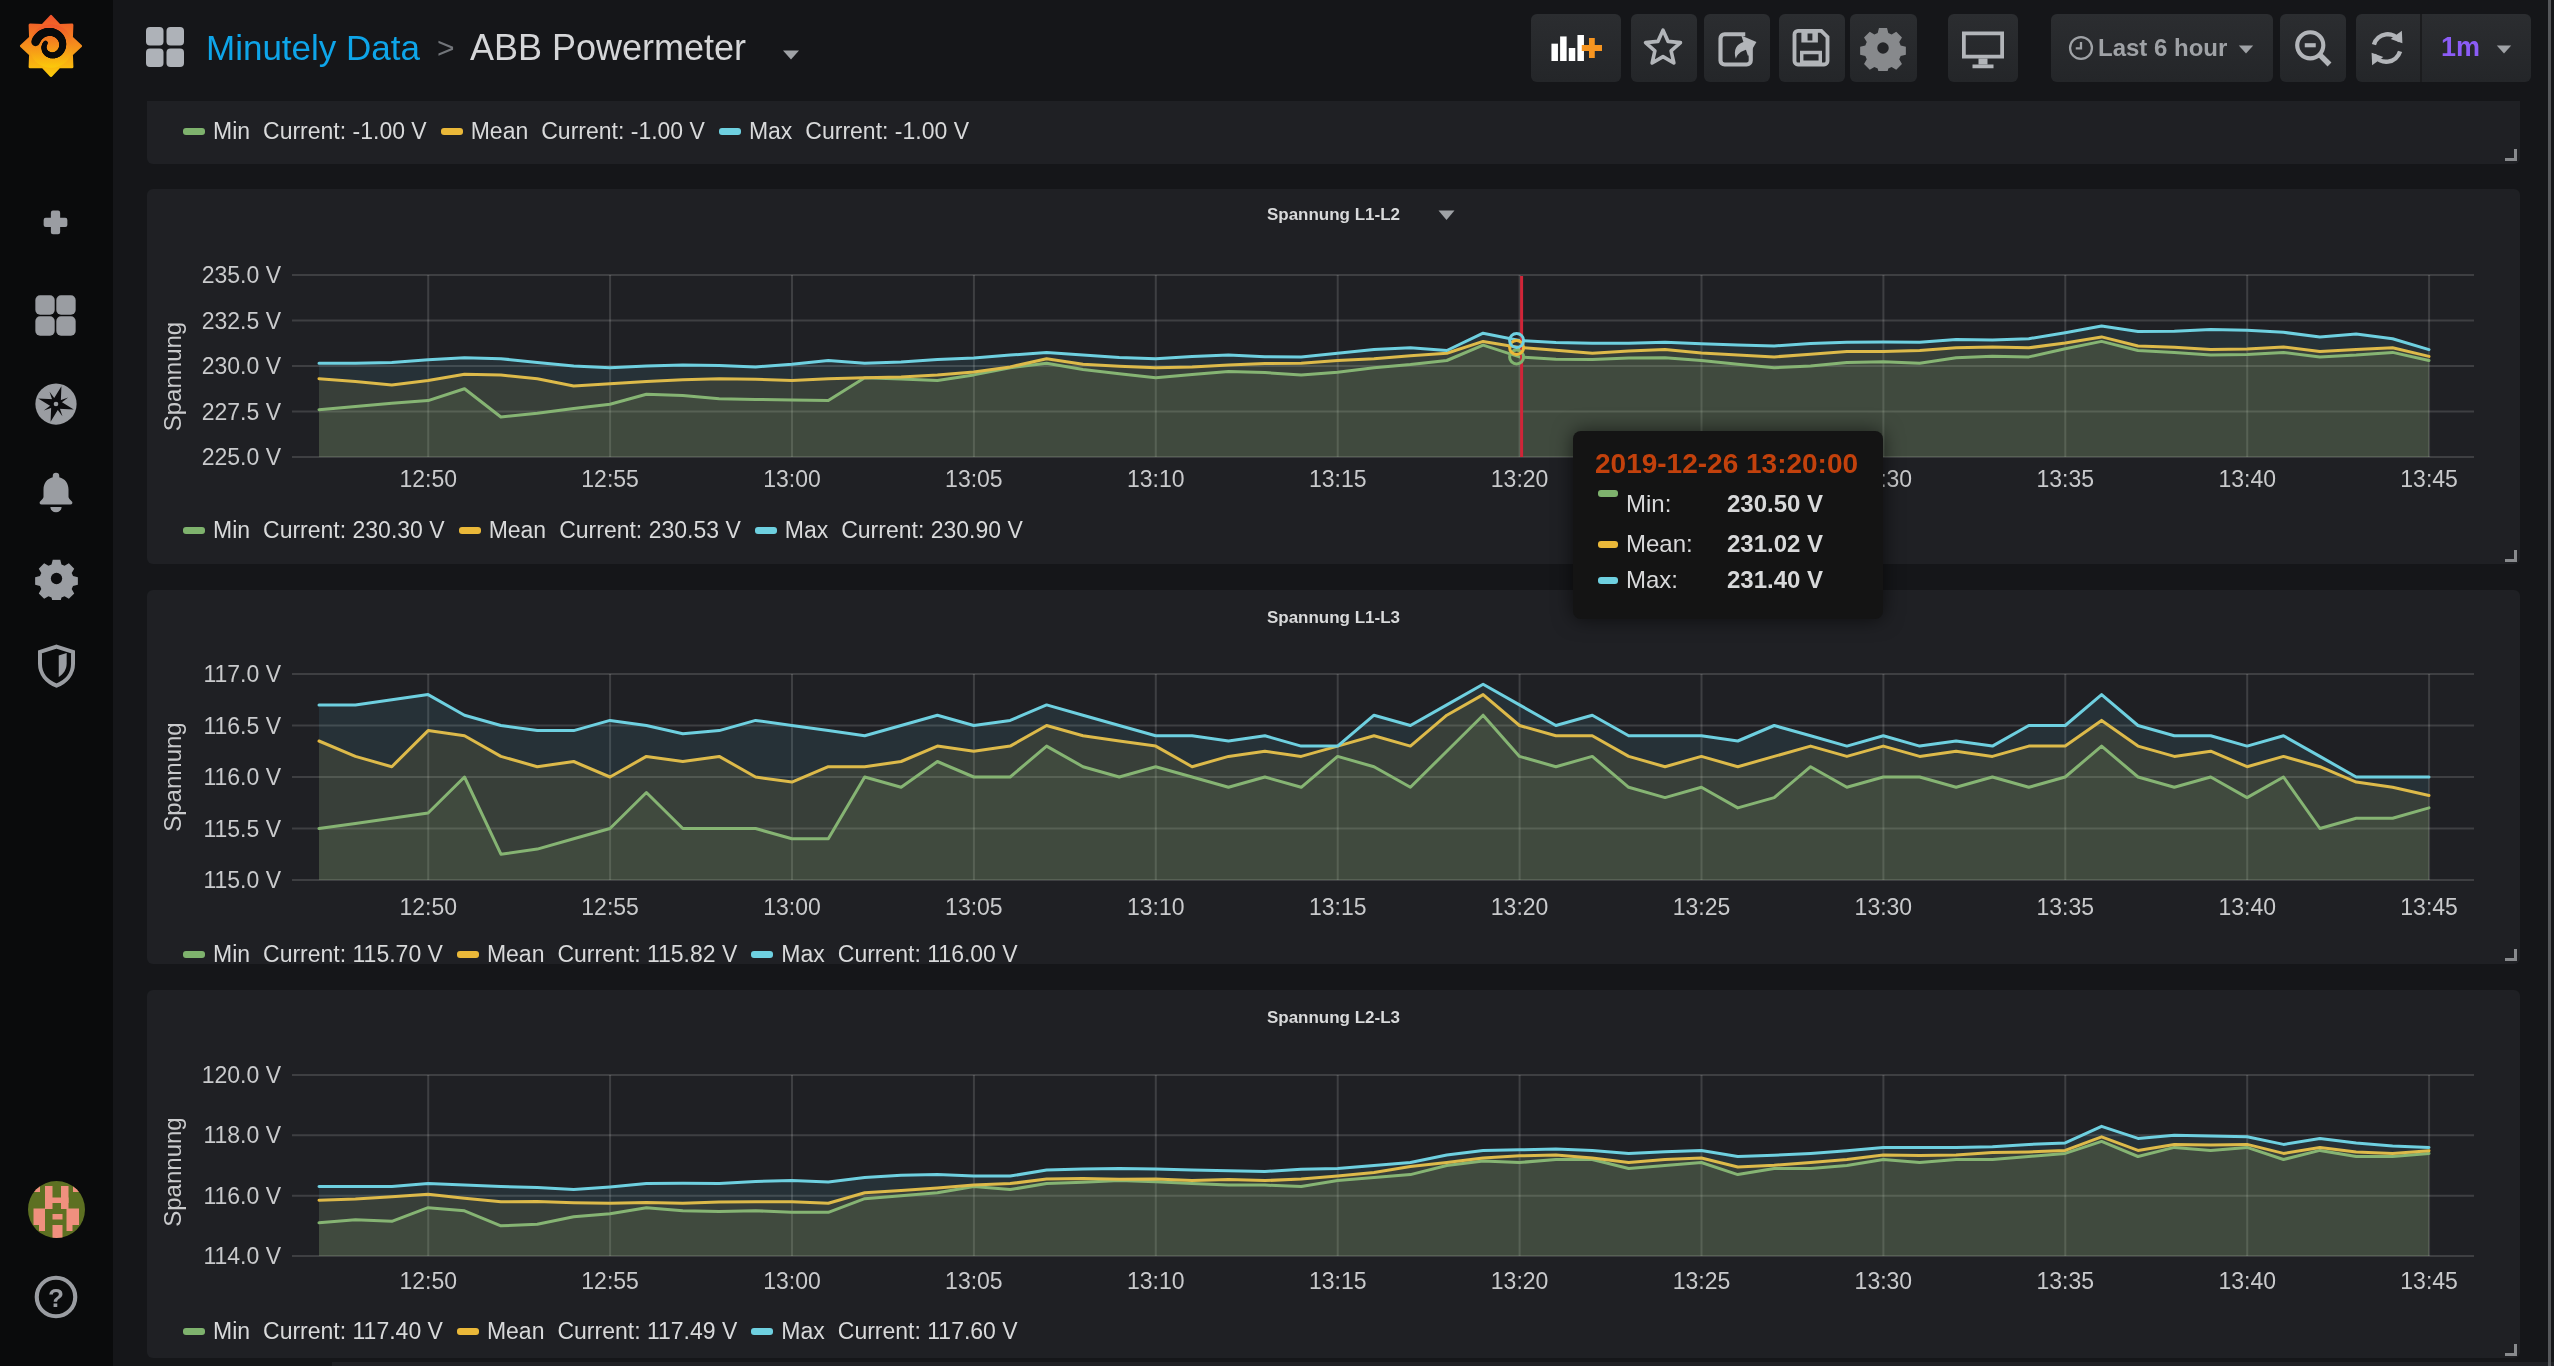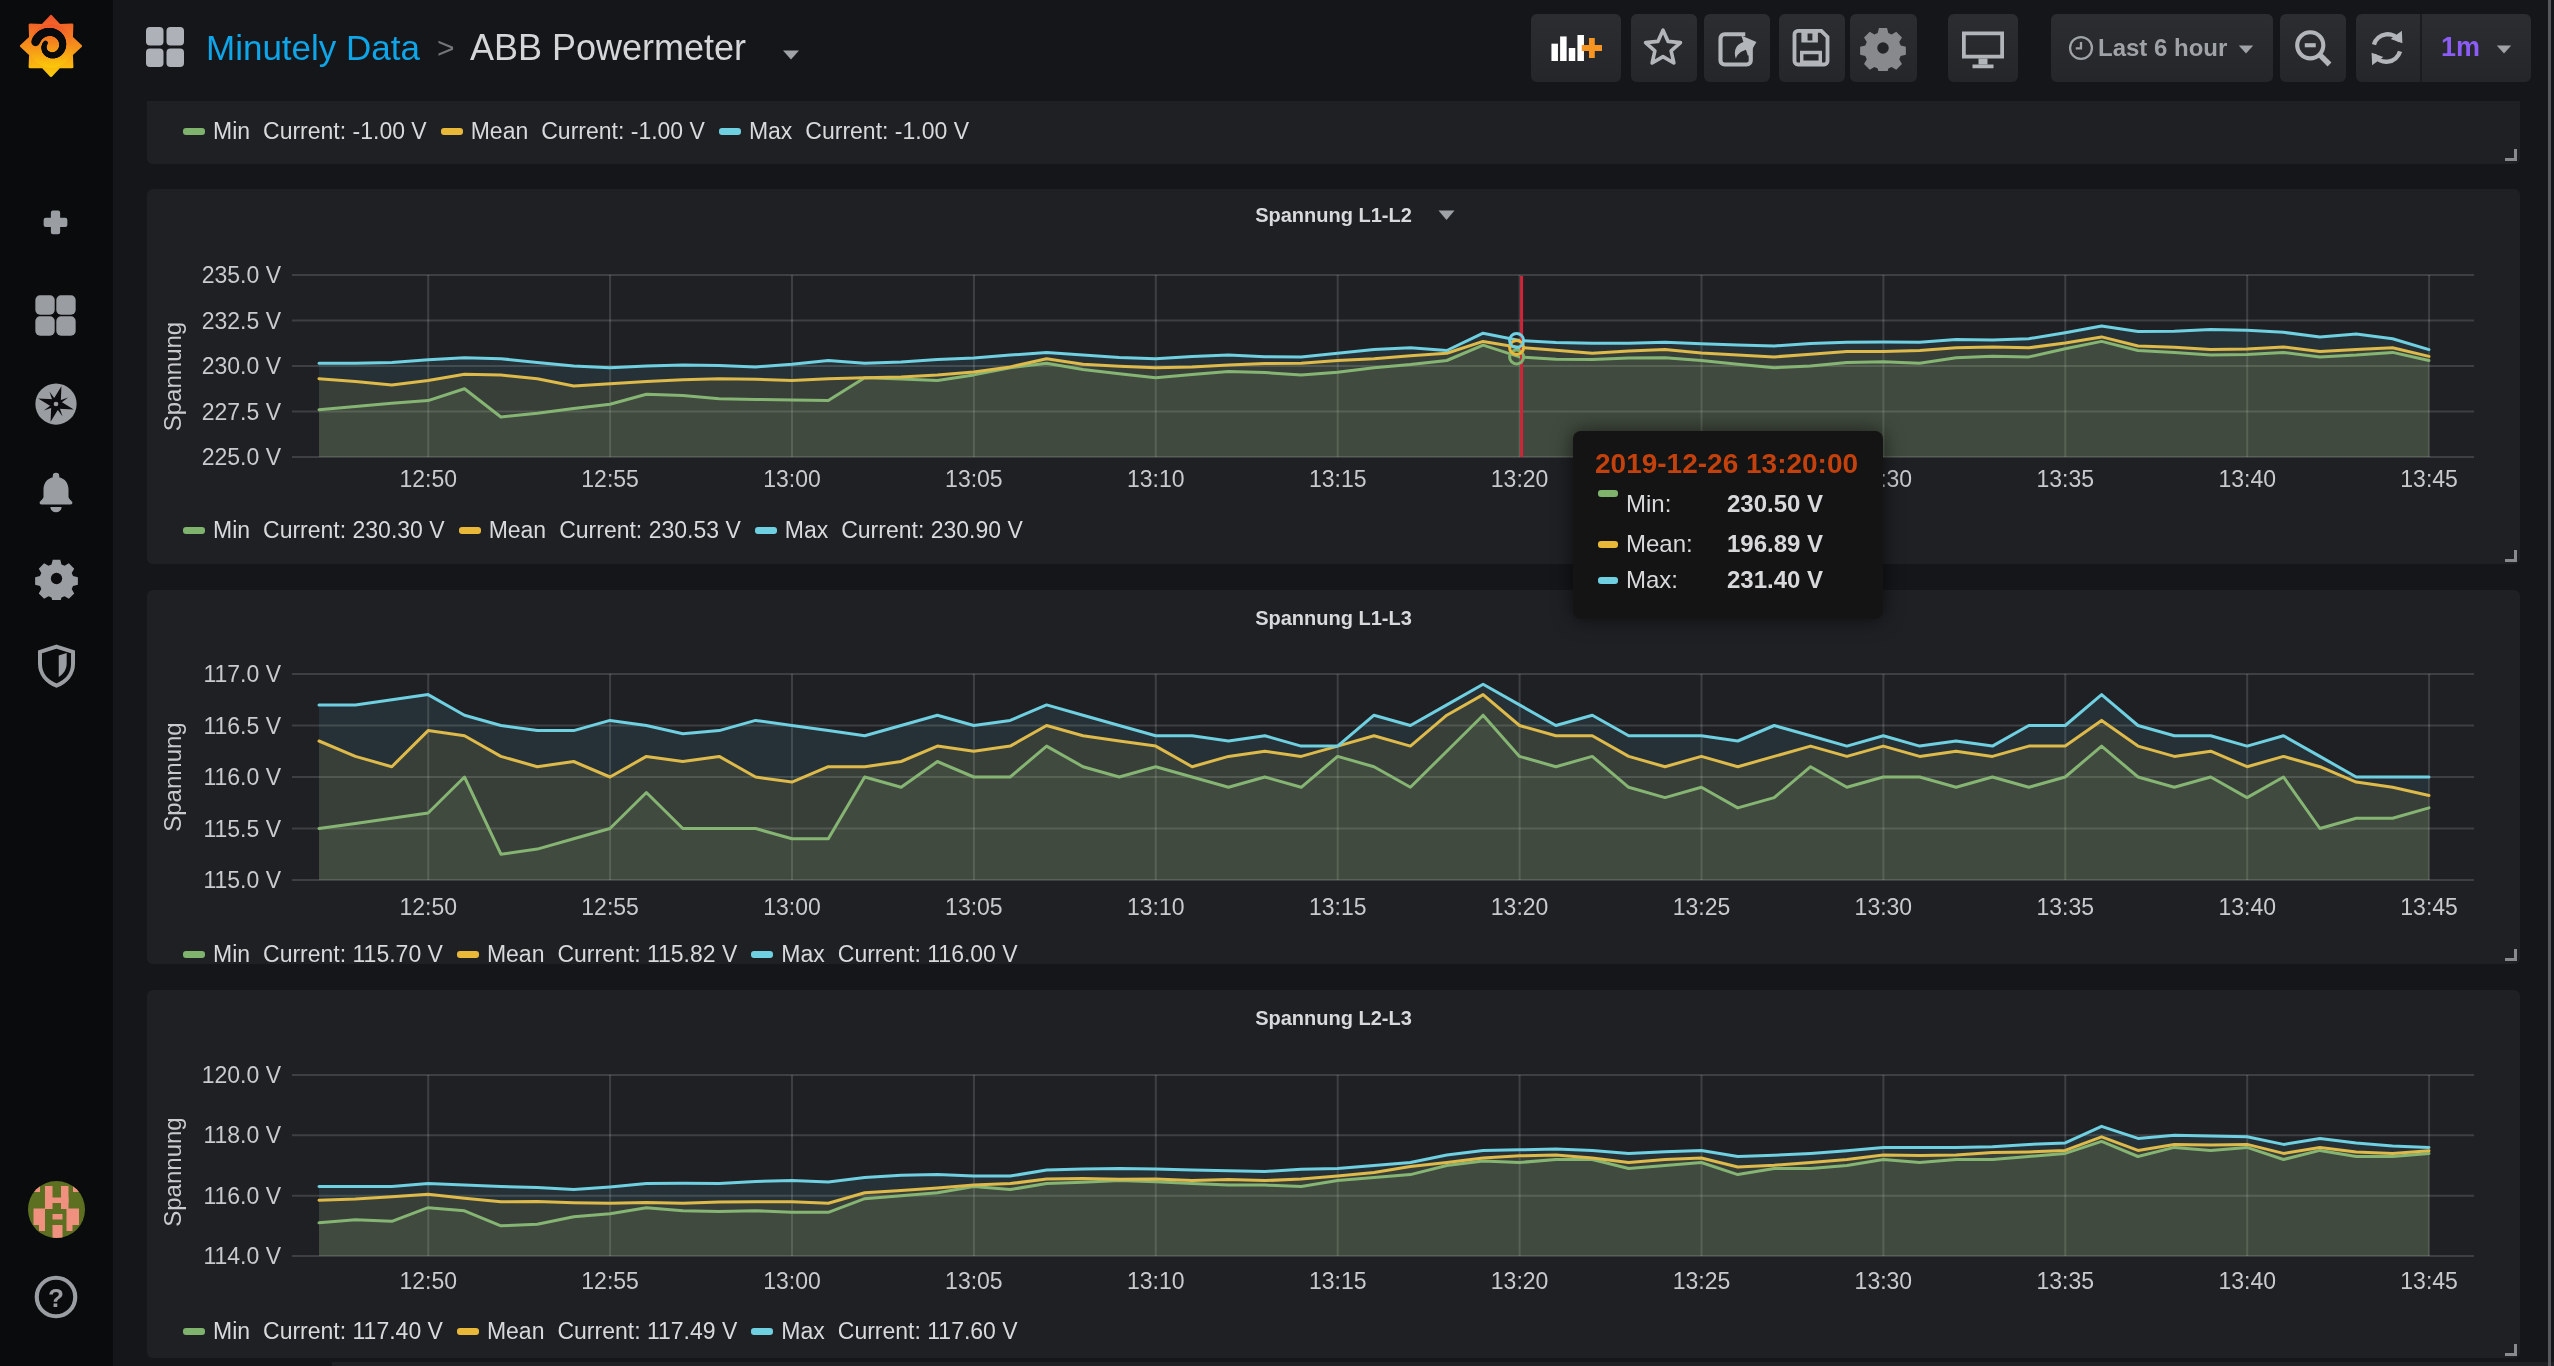--- a/index.html
+++ b/index.html
@@ -1,19 +1,19 @@
 <!DOCTYPE html>
 <html><head><meta charset="utf-8"><style>
 * { margin:0; padding:0; box-sizing:border-box; }
 html,body { width:2554px; height:1366px; background:#151619; overflow:hidden;
   font-family:"Liberation Sans", sans-serif; }
 .abs { position:absolute; }
 #sidenav { position:absolute; left:0; top:0; width:113px; height:100%; background:#0a0b0c; }
 .panel { position:absolute; left:147px; width:2373px; background:#1f2024; border-radius:6px; }
-.ptitle { position:absolute; width:100%; text-align:center; font-size:20px; line-height:26px; font-weight:bold; color:#d8d9da; }
+.ptitle { position:absolute; width:100%; text-align:center; font-size:17px; line-height:26px; font-weight:bold; color:#d8d9da; }
 .legend { position:absolute; display:flex; align-items:center; font-size:23px; color:#d8d9da; white-space:nowrap; }
 .sw { display:inline-block; width:22px; height:7px; border-radius:3px; margin-right:8px; flex:none; }
 .ll { margin-right:13px; }
 .lv { margin-right:14px; }
 .tbtn { position:absolute; top:14px; height:68px; background:linear-gradient(180deg,#2b2d30,#242629); border-radius:6px; }
 </style></head>
 <body>
 
 <div class="panel" style="top:101px;height:63px;border-radius:0 0 6px 6px"></div>
 <div class="panel" style="top:189px;height:375px;"></div>
@@ -218,21 +218,21 @@
   <div style="position:absolute;left:22px;top:17px;font-size:28px;font-weight:bold;color:#c2410c;white-space:nowrap">2019-12-26 13:20:00</div>
   <div style="position:absolute;left:25px;top:59px;font-size:24px;color:#d8d9da">
     <div style="height:36px;display:flex;align-items:flex-start">
         <span class="sw" style="background:#7eb26d;width:20px;height:7px"></span>
         <span style="width:101px">Min:</span>
         <b>230.50 V</b>
       </div>
     <div style="height:36px;display:flex;align-items:center">
         <span class="sw" style="background:#eab839;width:20px;height:7px"></span>
         <span style="width:101px">Mean:</span>
-        <b>196.89 V</b>
+        <b>231.02 V</b>
       </div>
     <div style="height:36px;display:flex;align-items:center">
         <span class="sw" style="background:#6ed0e0;width:20px;height:7px"></span>
         <span style="width:101px">Max:</span>
         <b>231.40 V</b>
       </div>
   </div>
 </div>
 
 <div id="sidenav"></div>

